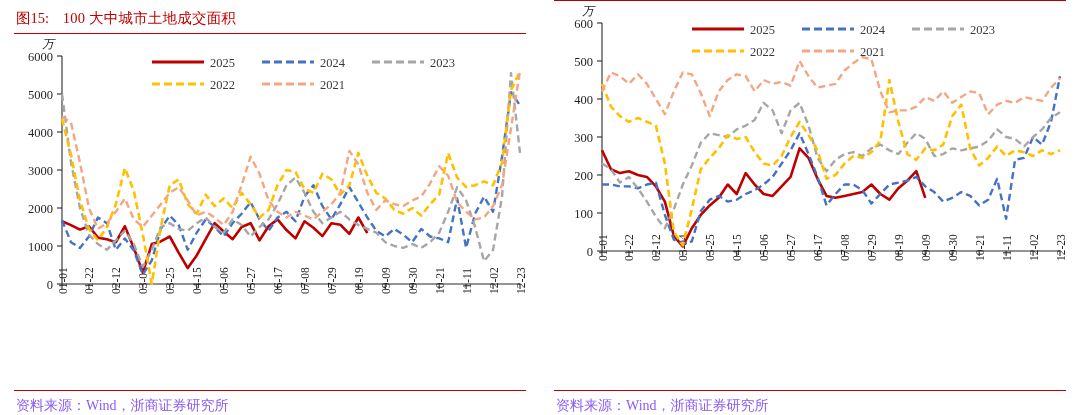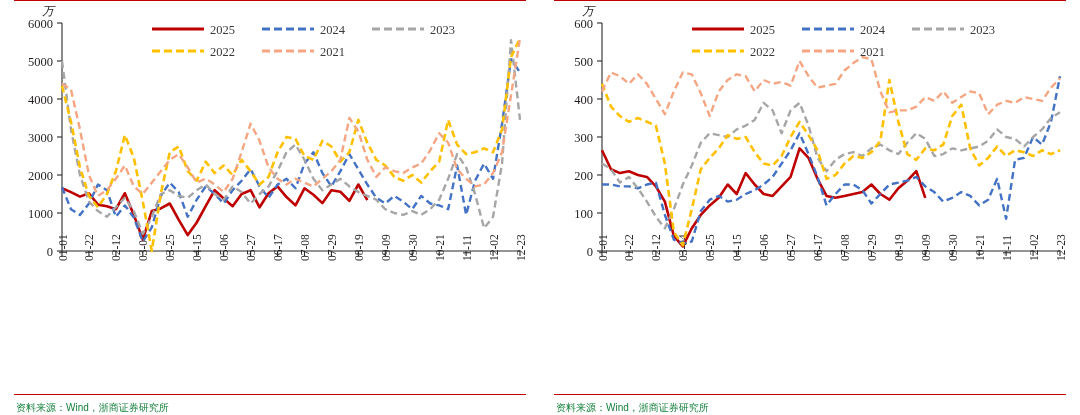--- a/index.html
+++ b/index.html
@@ -32,31 +32,36 @@
         font-family:"Liberation Serif", serif;}
   .xlab{font-size:11.5px;fill:#231f20;text-anchor:start;
         font-family:"Liberation Serif", serif;}
   .unit{font-size:12px;fill:#231f20;text-anchor:middle;
         font-family:"Liberation Serif", serif;font-style:italic;}
   .legtext{font-size:12.5px;fill:#3a3a3a;
            font-family:"Liberation Serif", serif;}
   .series{fill:none;stroke-linecap:butt;stroke-linejoin:round;}
 
   .source{
-    font-size:10px;color:#15803d;padding:6px 0 0 2px;white-space:nowrap;
-    font-family:Liberation Sans, sans-serif;
+    font-size:14px;color:#8b5cf6;padding:6px 0 0 2px;white-space:nowrap;
+    font-family:Liberation Serif, serif;
   }
 </style>
 </head>
 <body>
 
 <div class="sheet">
 
   <div class="panel">
     <div class="panel-inner">
+      <div class="fig-title">
+        <span class="num">图15:</span>
+        <span class="colon"></span>
+        <span>100 大中城市土地成交面积</span>
+      </div>
       <div class="rule-top"></div>
       <div class="plot-wrap">
         <svg class="chart" id="chart0" viewBox="0 0 512 310" preserveAspectRatio="none">
             <text x="34" y="14" class="unit">万</text>
             <path d="M48 22 L48 250" class="axis-line"></path>
             <path d="M48 250 L506 250" class="axis-line"></path>
             <line x1="43" y1="250" x2="48" y2="250" class="tick"></line>
             <text x="39" y="254.5" class="ylab">0</text>
             <line x1="43" y1="212" x2="48" y2="212" class="tick"></line>
             <text x="39" y="216.5" class="ylab">1000</text>

